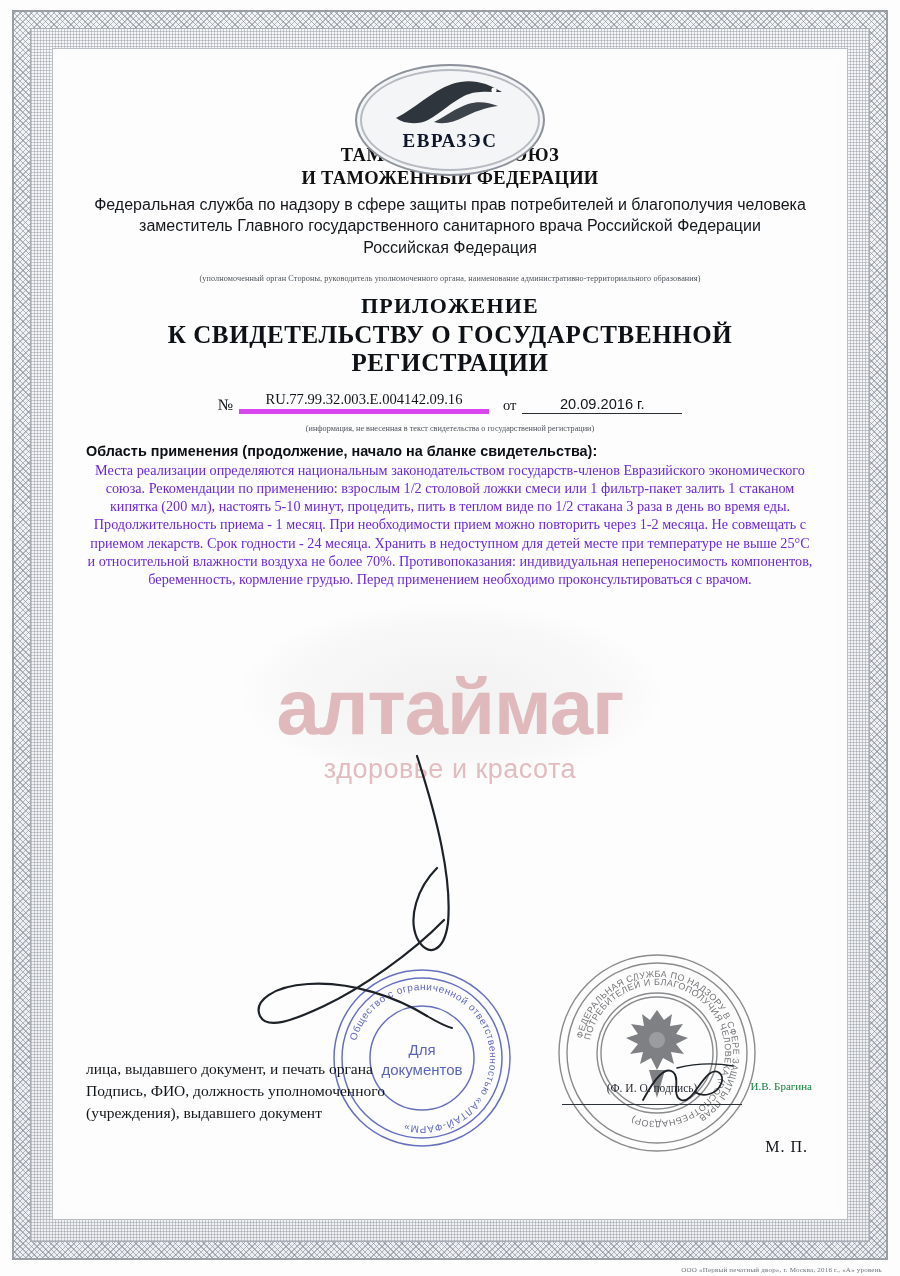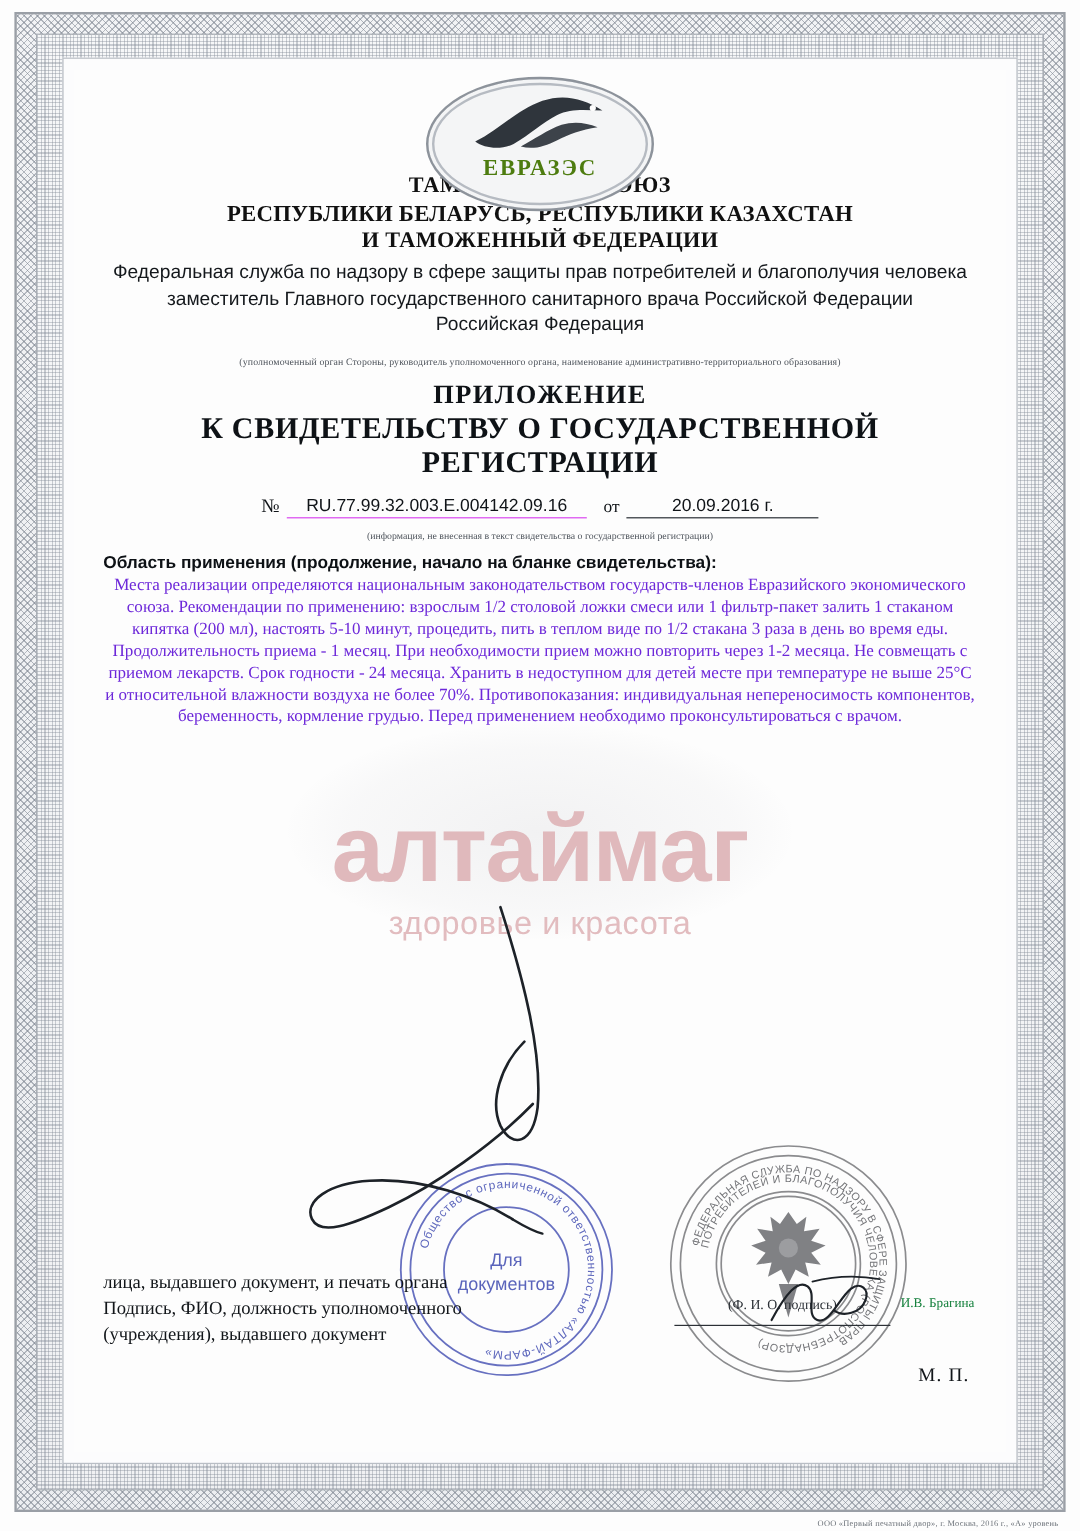--- a/index.html
+++ b/index.html
@@ -97,21 +97,21 @@
   }
   .emblem-text {
     position: absolute;
     left: 0;
     right: 0;
     top: 66px;
     font-family: "Liberation Serif", serif;
     font-size: 19px;
     letter-spacing: 1.5px;
     font-weight: bold;
-    color: #4d7c0f;
+    color: #0f172a;
   }
 
   
   .content {
     position: absolute;
     left: 0;
     right: 0;
     top: 86px;
     padding: 0 24px;
     z-index: 5;
@@ -174,25 +174,25 @@
     margin-top: 14px;
     display: flex;
     align-items: flex-end;
     justify-content: center;
     gap: 6px;
     font-size: 15.5px;
     color: #101418;
   }
   .num-label { font-size: 16px; }
   .num-value {
-    font-family: Liberation Sans, sans-serif;
+    font-family: Liberation Serif, serif;
     font-size: 14.6px;
     min-width: 250px;
     text-align: center;
-    border-bottom: 1px solid #d946ef;
+    border-bottom: 5px solid #d946ef;
     padding-bottom: 1px;
   }
   .ot-label { font-size: 14.5px; padding-left: 8px; }
   .date-value {
     font-family: "Liberation Sans", sans-serif;
     font-size: 14.6px;
     min-width: 160px;
     text-align: center;
     border-bottom: 1px solid #2a2f35;
     padding-bottom: 1px;
@@ -366,21 +366,20 @@
         <path d="M44 44 C 56 38, 66 30, 78 26 C 88 23, 98 24, 108 28 C 94 30, 84 34, 74 39 C 64 44, 54 47, 44 44 Z" fill="#3d434a"></path>
         <circle cx="104" cy="12" r="2.6" fill="#fdfdfd"></circle>
       </svg>
       <div class="emblem-text">ЕВРАЗЭС</div>
     </div>
 
     <div class="content">
 
       <div class="ttl-block">
         <div class="ttl1">ТАМОЖЕННЫЙ СОЮЗ</div>
-        <div class="ttl2">РЕСПУБЛИКИ БЕЛАРУСЬ, РЕСПУБЛИКИ КАЗАХСТАН</div>
         <div class="ttl3">И ТАМОЖЕННЫЙ ФЕДЕРАЦИИ</div>
       </div>
 
       <div class="org-block">
         <div>Федеральная служба по надзору в сфере защиты прав потребителей и благополучия человека</div>
         <div>заместитель Главного государственного санитарного врача Российской Федерации</div>
         <div>Российская Федерация</div>
       </div>
 
       <div class="tiny-note">(уполномоченный орган Стороны, руководитель уполномоченного органа, наименование административно-территориального образования)</div>

